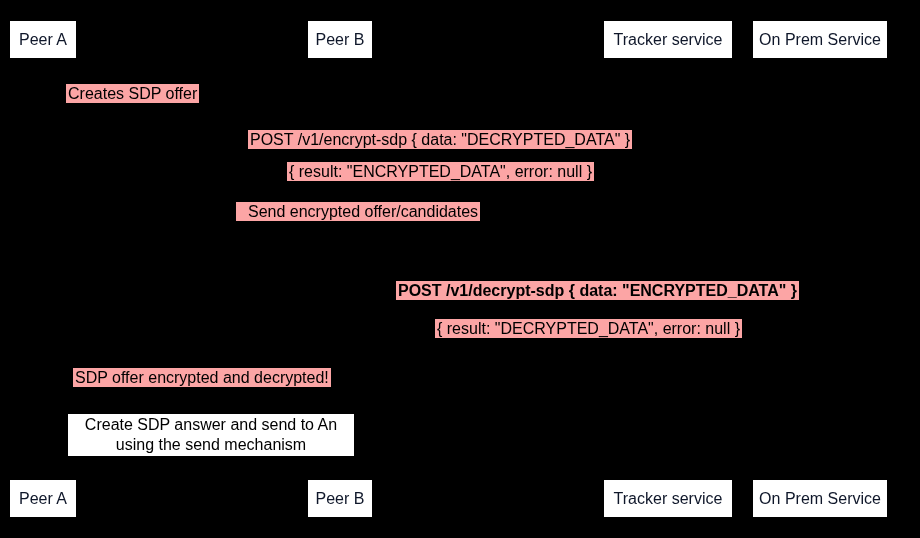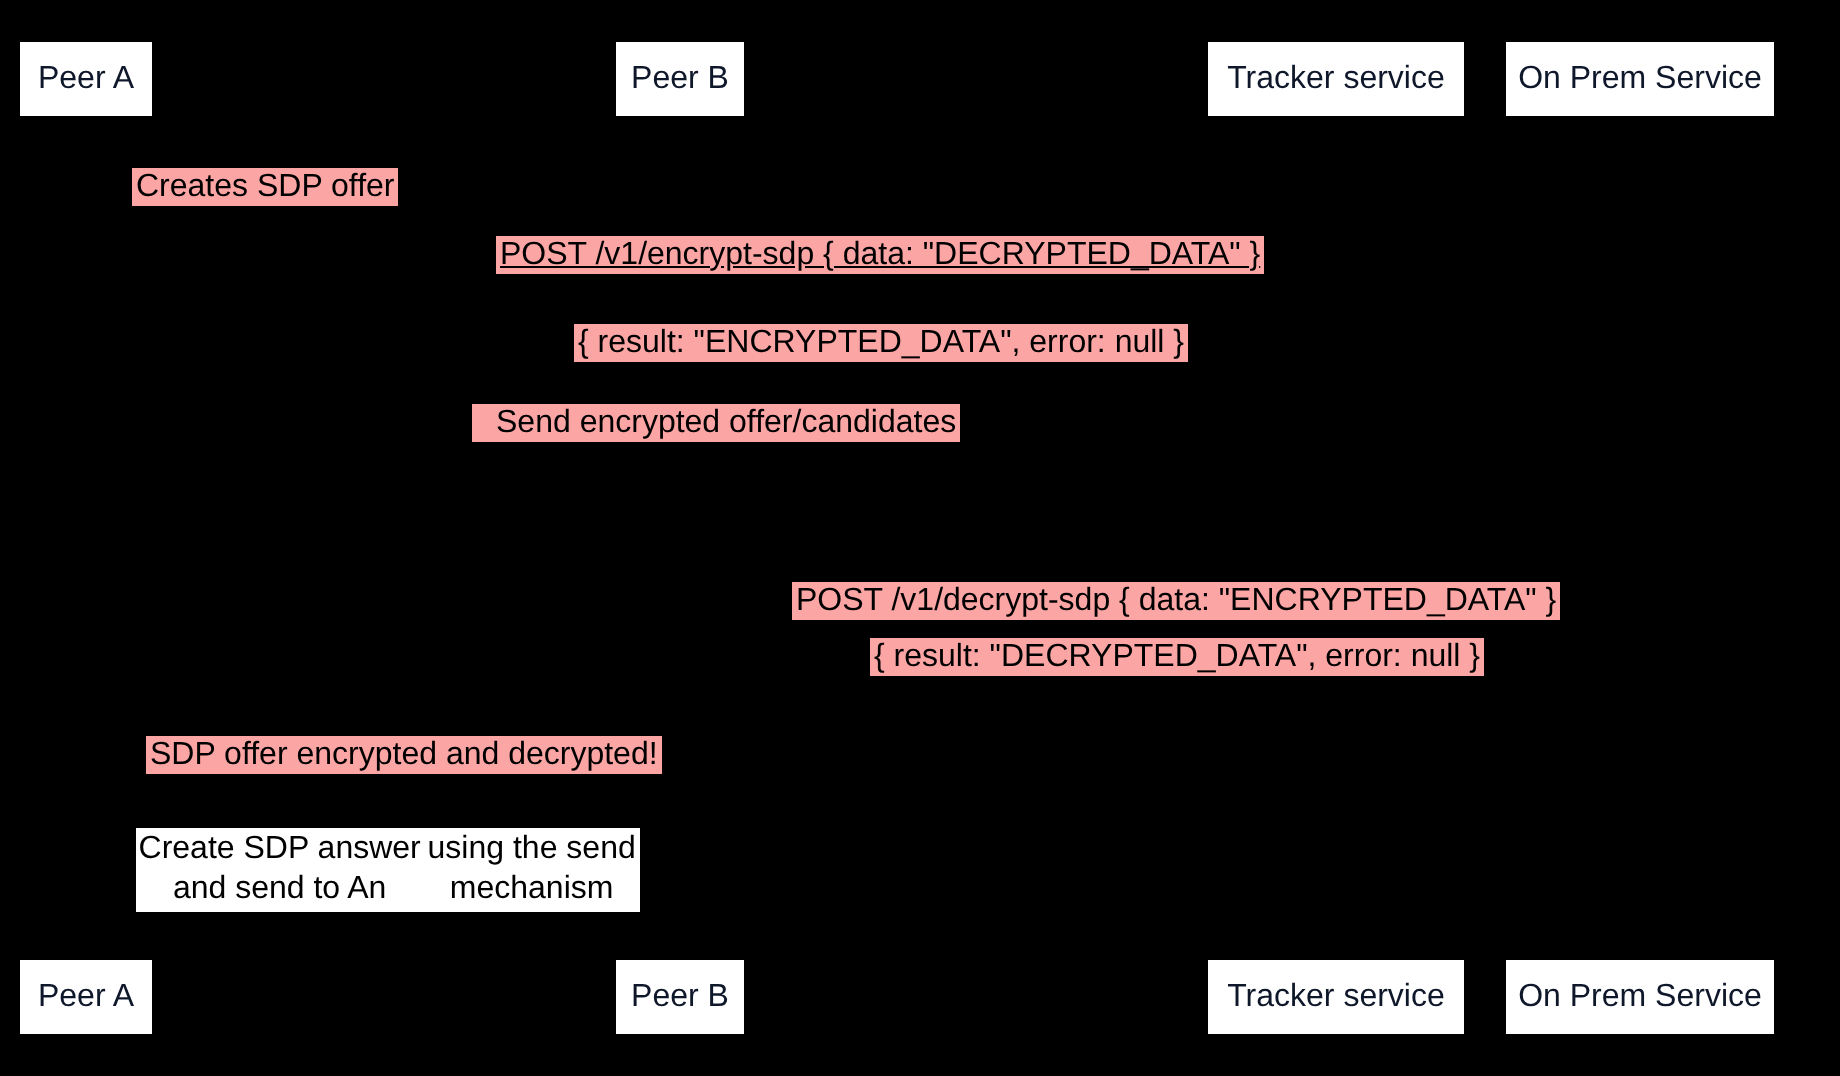--- a/index.html
+++ b/index.html
@@ -35,53 +35,54 @@
     color: #000000;
     font-size: 16px;
     line-height: 19px;
     white-space: nowrap;
     padding: 0 2px;
   }
   .note-box {
     position: absolute;
     left: 68px;
     top: 414px;
-    width: 252px;
+    width: 286px;
     height: 42px;
     background: #ffffff;
     color: #000000;
     font-size: 16px;
     line-height: 20px;
     text-align: center;
     display: flex;
+    flex-direction: column;
     align-items: center;
     justify-content: center;
     box-sizing: border-box;
   }
 </style>
 </head>
 <body>
 
 <div id="canvas">
 
   <div class="actor top" style="left:10px; width:66px;">Peer A</div>
   <div class="actor top" style="left:308px; width:64px;">Peer B</div>
   <div class="actor top" style="left:604px; width:128px;">Tracker service</div>
   <div class="actor top" style="left:753px; width:134px;">On Prem Service</div>
 
   <div class="msg-label" style="left:66px; top:84px;">Creates SDP offer</div>
 
-  <div class="msg-label" style="left:248px; top:118px;text-decoration:underline;">POST /v1/encrypt-sdp { data: "DECRYPTED_DATA" }</div>
+  <div class="msg-label" style="left:248px; top:130px;">POST /v1/encrypt-sdp { data: "DECRYPTED_DATA" }</div>
 
   <div class="msg-label" style="left:287px; top:162px;">{ result: "ENCRYPTED_DATA", error: null }</div>
 
   <div class="msg-label" style="left:236px; top:202px;padding-left:12px;">Send encrypted offer/candidates</div>
 
 
-  <div class="msg-label" style="left:396px; top:291px;">POST /v1/decrypt-sdp { data: "ENCRYPTED_DATA" }</div>
+  <div class="msg-label" style="left:396px; top:281px;font-weight:bold;">POST /v1/decrypt-sdp { data: "ENCRYPTED_DATA" }</div>
 
   <div class="msg-label" style="left:435px; top:319px;">{ result: "DECRYPTED_DATA", error: null }</div>
 
   <div class="msg-label" style="left:73px; top:368px;">SDP offer encrypted and decrypted!</div>
 
   <div class="note-box">
     <span>Create SDP answer and send to An</span>
     <span>using the send mechanism</span>
   </div>
 

